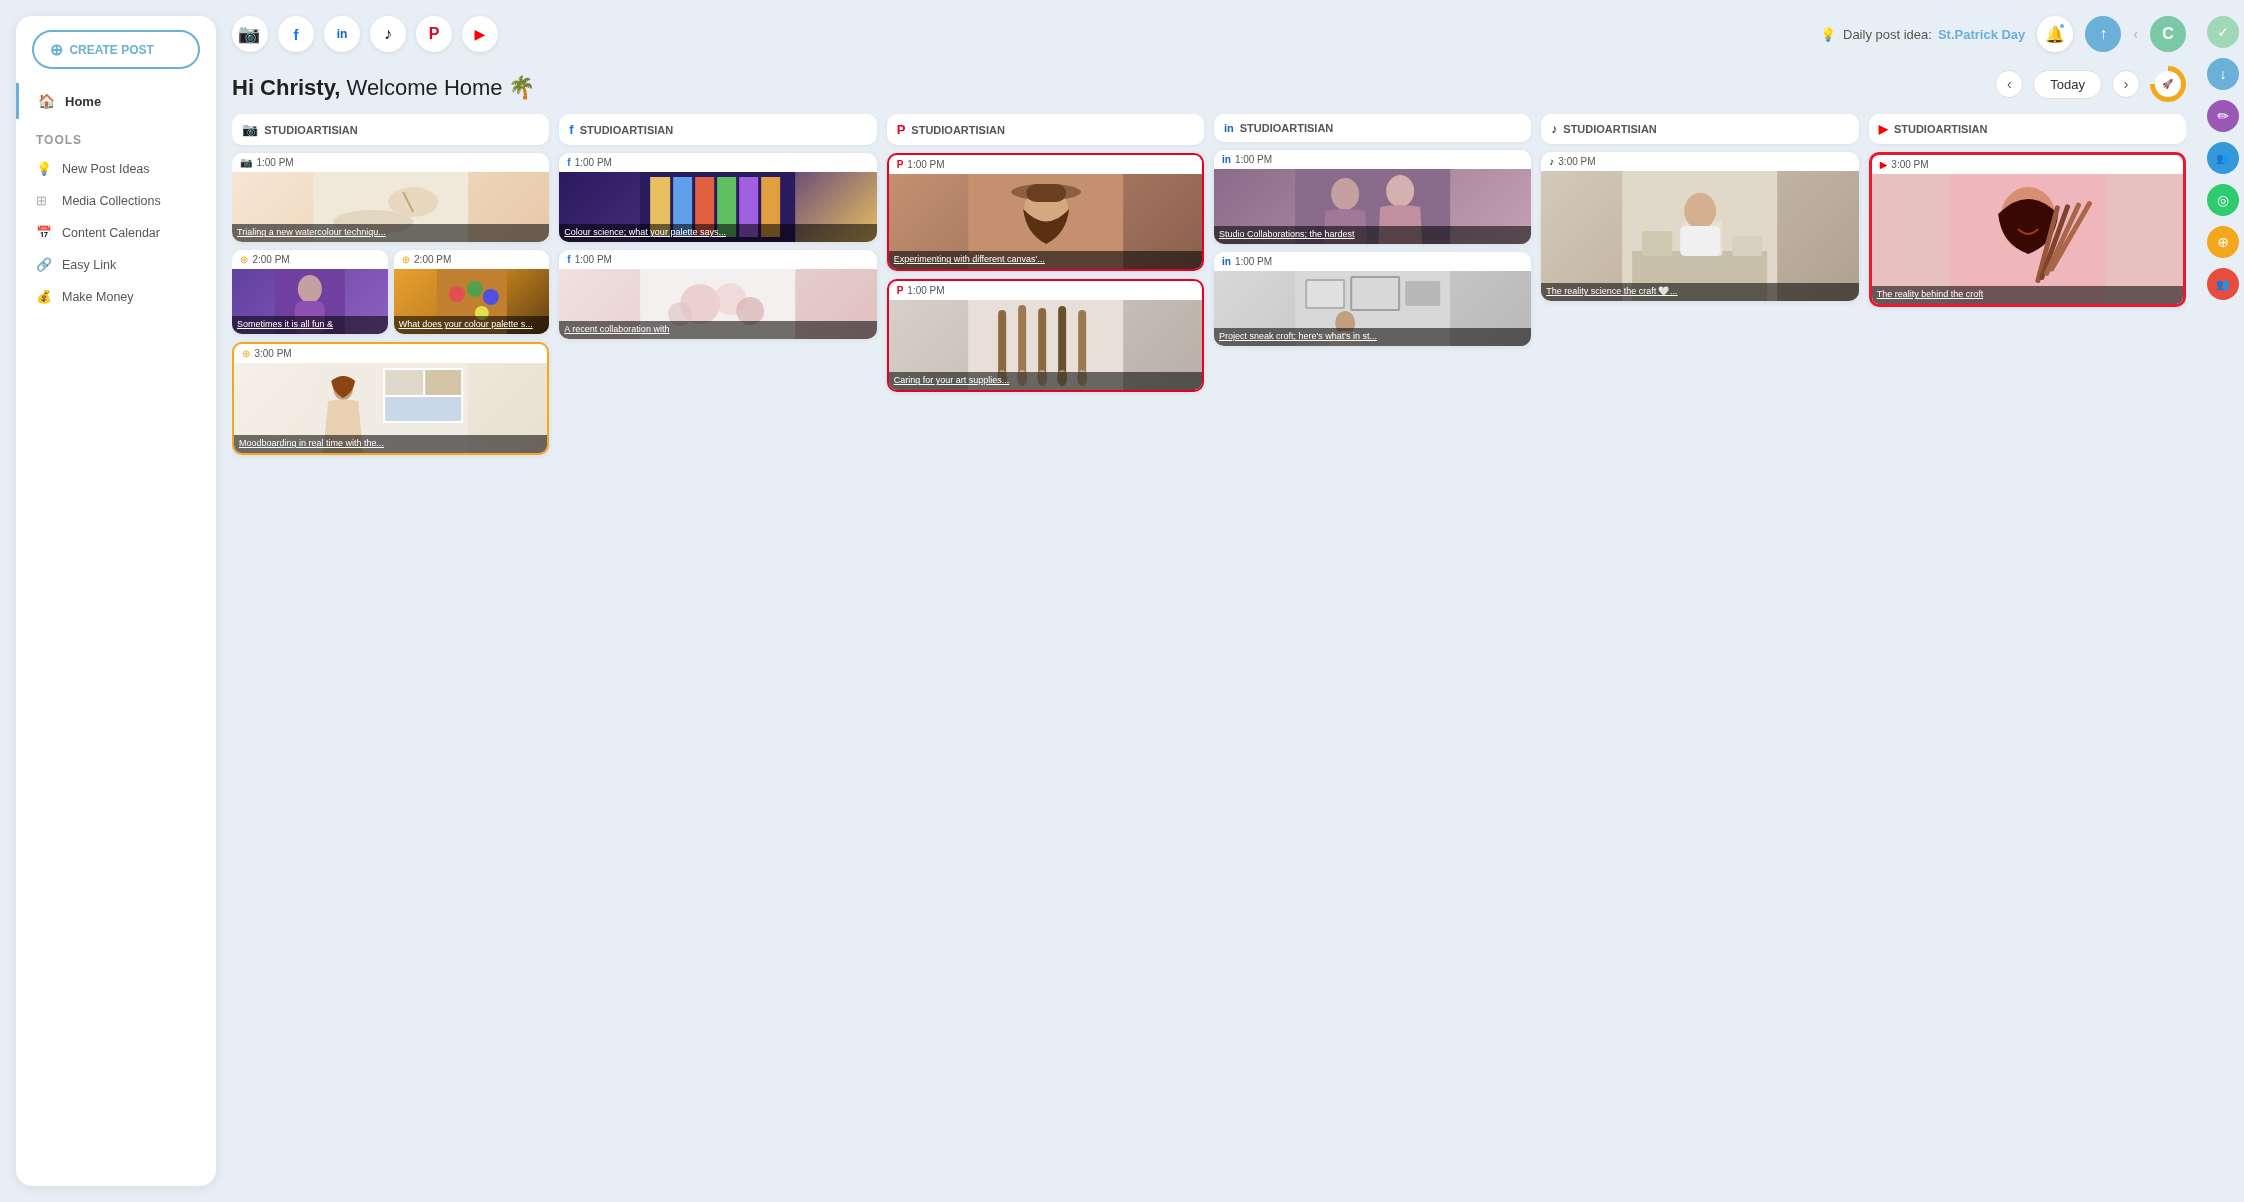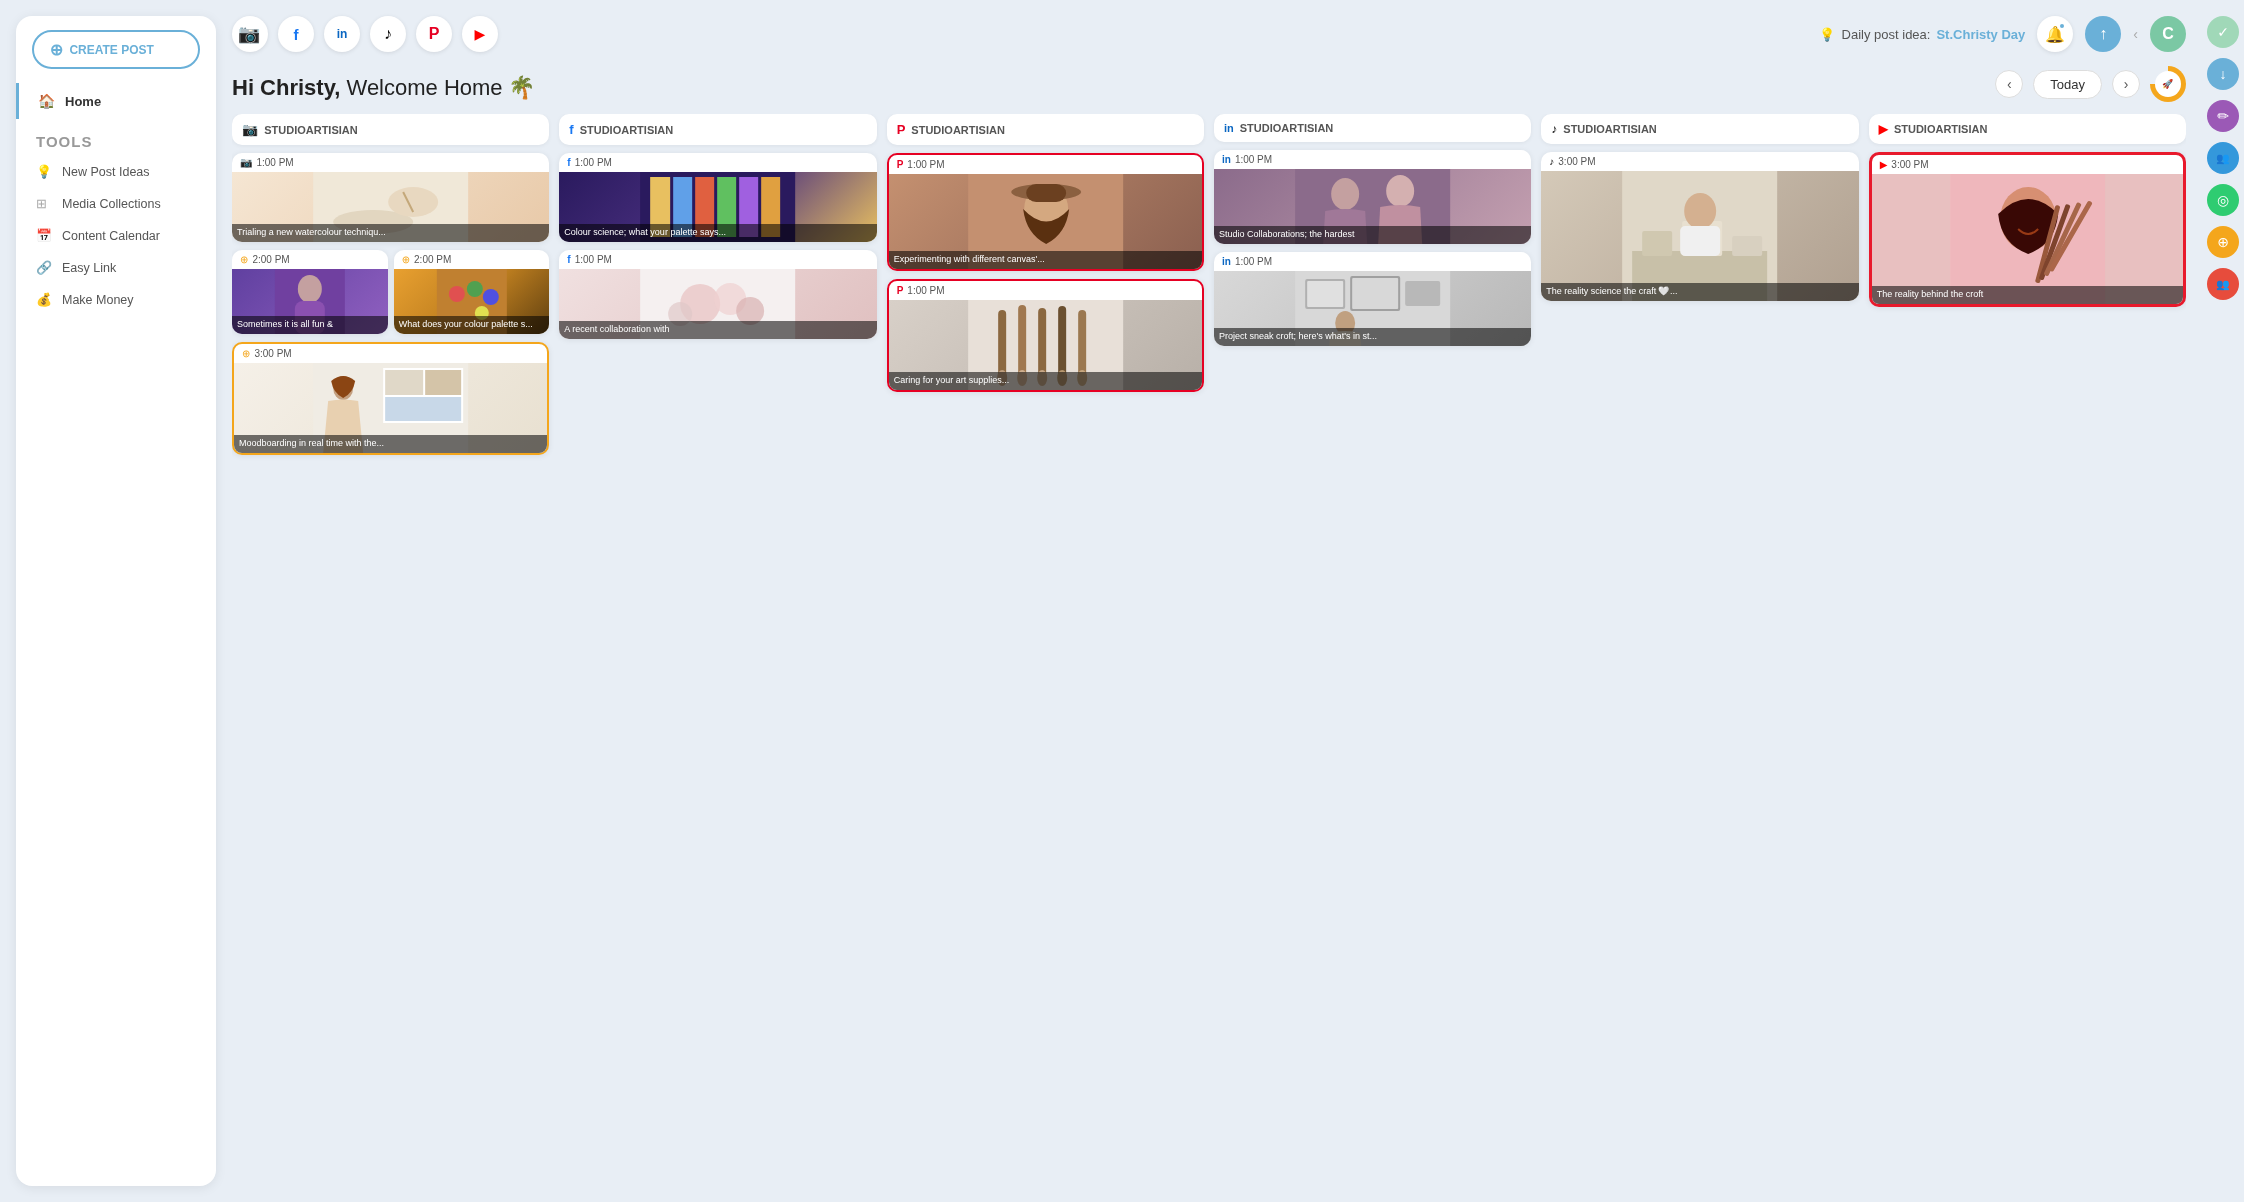--- a/index.html
+++ b/index.html
@@ -61,21 +61,21 @@
     }
     .nav-item .nav-icon {
       width: 16px;
       height: 16px;
       display: flex;
       align-items: center;
       justify-content: center;
       font-size: 14px;
     }
     .tools-label {
-      font-size: 15px;
+      font-size: 12px;
       font-weight: 700;
       color: #999;
       padding: 14px 20px 6px;
       letter-spacing: 1px;
     }
     .tool-item {
       display: flex;
       align-items: center;
       gap: 10px;
       padding: 8px 20px;
@@ -304,20 +304,21 @@
     .post-caption {
       position: absolute;
       bottom: 0;
       left: 0;
       right: 0;
       background: rgba(0,0,0,0.55);
       color: white;
       font-size: 9px;
       padding: 3px 5px;
       line-height: 1.3;
+      text-decoration: underline;
     }
     .post-card-inner {
       position: relative;
     }
 
     
     .right-sidebar {
       width: 42px;
       display: flex;
       flex-direction: column;
@@ -406,21 +407,21 @@
       <div class="social-icon-btn" style="color:#0a66c2;font-weight:700;font-size:12px;">in</div>
       <div class="social-icon-btn" style="color:#000;font-size:16px;">♪</div>
       <div class="social-icon-btn" style="color:#e60023;font-weight:700;font-size:16px;">P</div>
       <div class="social-icon-btn" style="color:#ff0000;font-size:14px;">▶</div>
     </div>
 
     <div class="topbar-right">
       <div class="daily-post">
         <span>💡</span>
         <span>Daily post idea:</span>
-        <span class="daily-post-link">St.Christy Day</span>
+        <span class="daily-post-link">St.Patrick Day</span>
       </div>
       <div class="notification-btn">
         <span>🔔</span>
         <div class="notification-dot"></div>
       </div>
       <div class="upload-btn">
         <span style="font-size:16px;">↑</span>
       </div>
       <span style="color:#aaa;font-size:14px;">‹</span>
       <div class="avatar">

